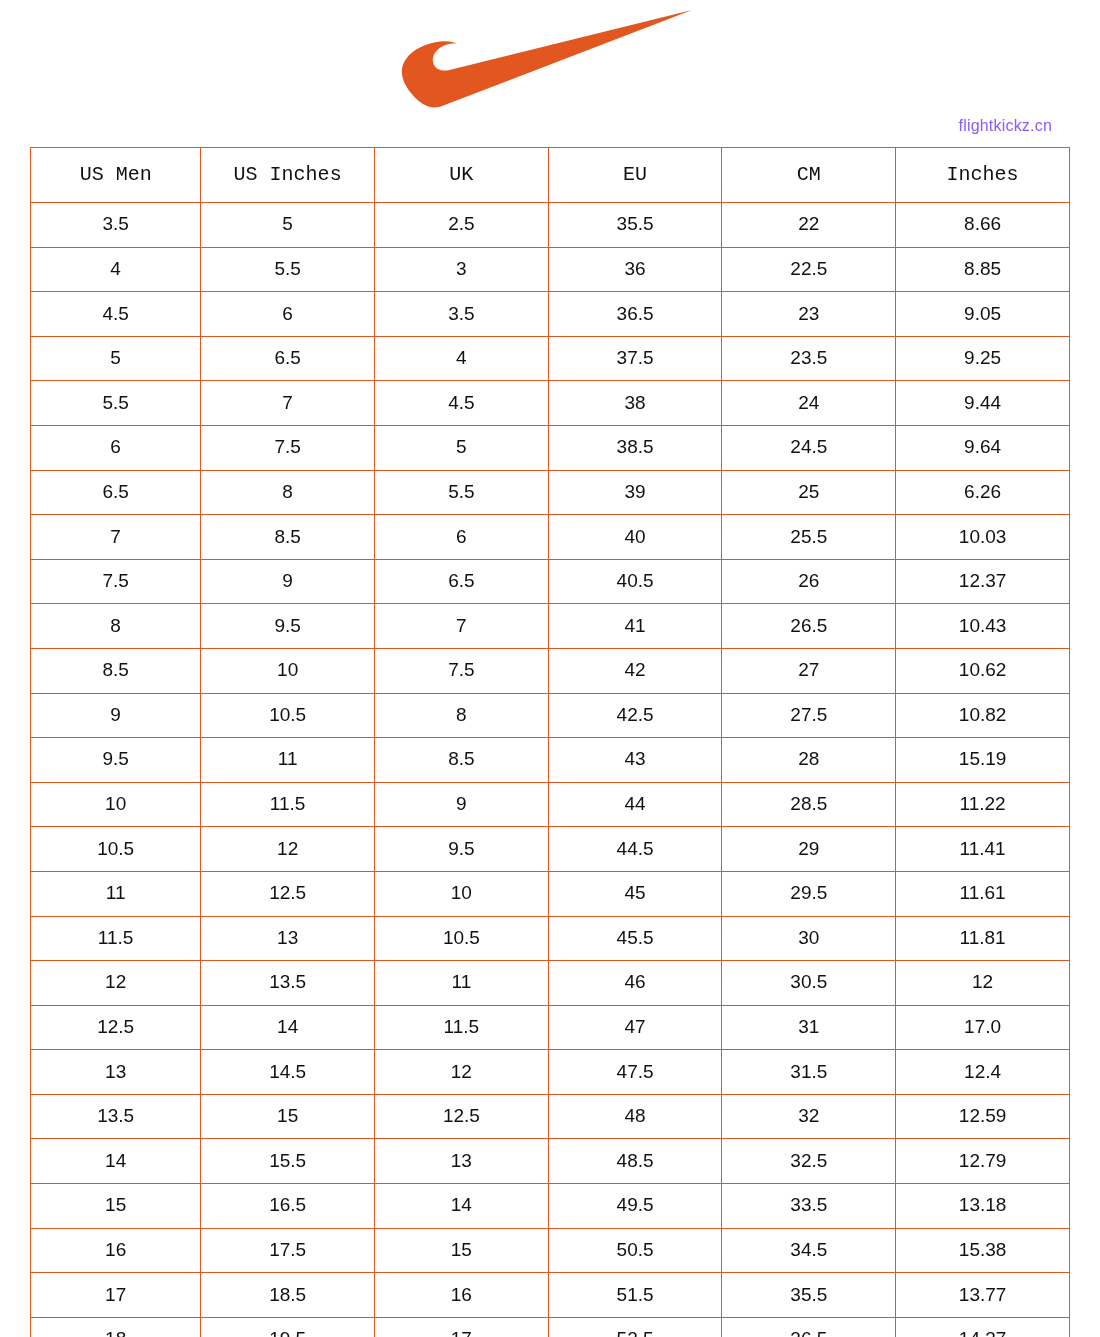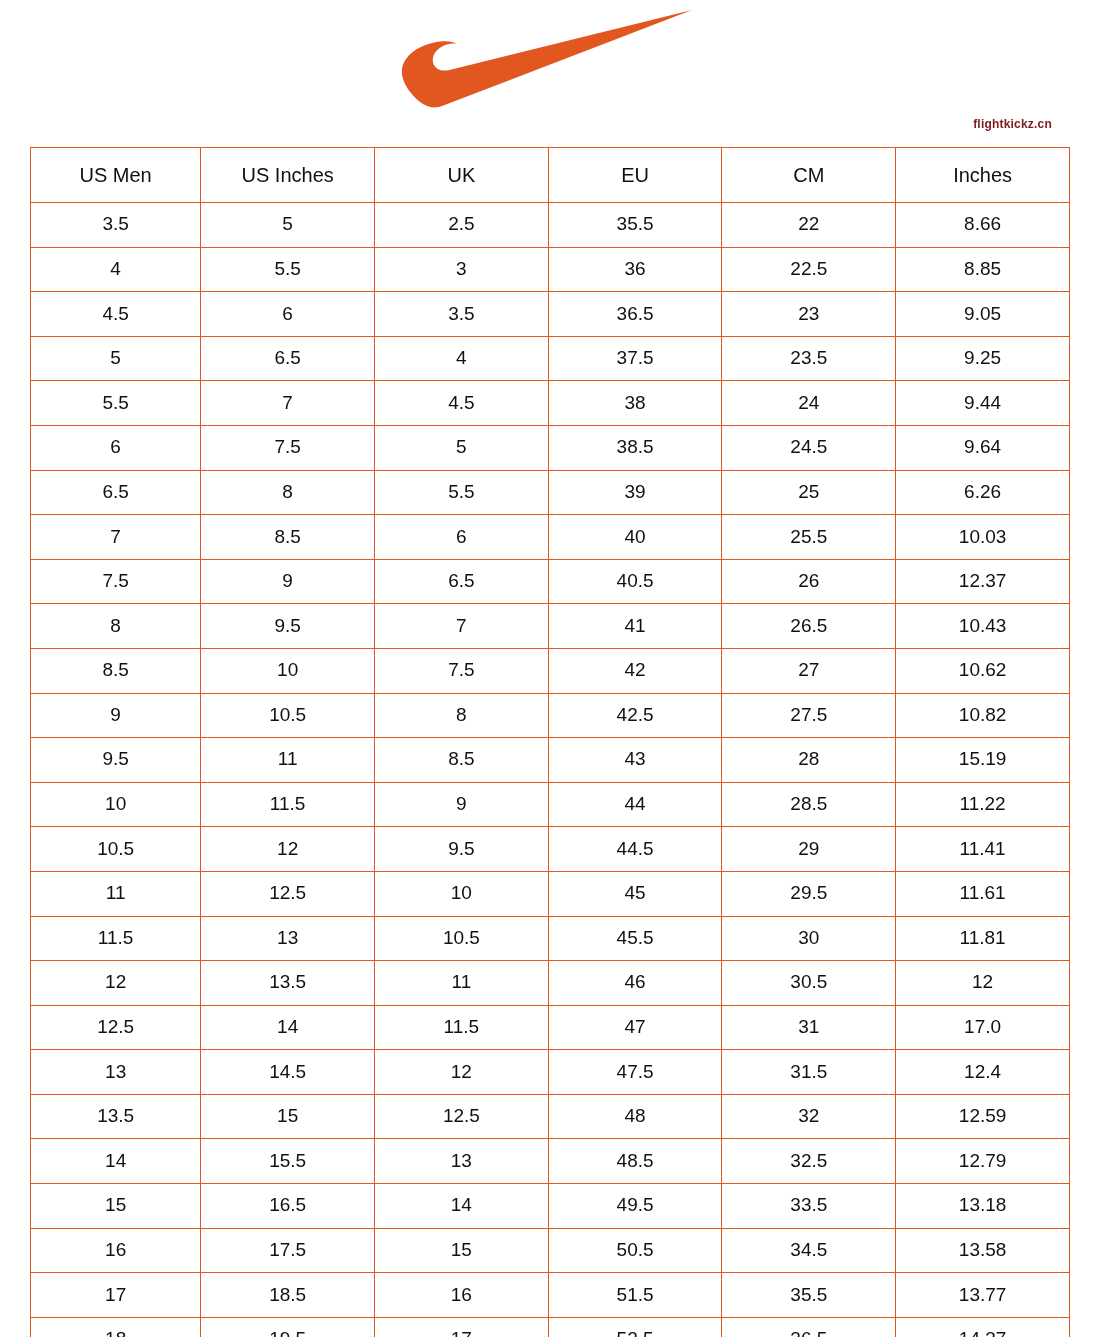--- a/index.html
+++ b/index.html
@@ -33,24 +33,23 @@
   }
   .swoosh {
     width: 300px;
     height: 104px;
     display: block;
   }
   .brand-url {
     position: absolute;
     right: 48px;
     top: 117px;
-    font-size: 12px;
+    font-size: 16px;
     letter-spacing: 0.2px;
-    color: #7f1d1d;
-    font-weight: bold;
+    color: #8b5cf6;
   }
   
   .table-wrap {
     position: absolute;
     left: 30px;
     top: 147px;
     width: 1040px;
   }
   table.size-chart {
     border-collapse: collapse;
@@ -64,20 +63,21 @@
     font-size: 19px;
     height: 43.6px;
     padding: 0;
     line-height: 1.1;
     color: #111111;
     font-weight: 400;
   }
   table.size-chart tr.head-row td {
     font-size: 20px;
     height: 54px;
+    font-family: Liberation Mono, monospace;
   }
   
   .side-bar {
     position: absolute;
     top: 147px;
     width: 22px;
     height: 1190px;
     background: #e2561f;
   }
   .side-bar.left { left: 30px; }
@@ -295,21 +295,21 @@
             <td class="col-rest">49.5</td>
             <td class="col-rest">33.5</td>
             <td class="col-rest">13.18</td>
           </tr>
           <tr>
             <td class="col-first">16</td>
             <td class="col-rest">17.5</td>
             <td class="col-rest">15</td>
             <td class="col-rest">50.5</td>
             <td class="col-rest">34.5</td>
-            <td class="col-rest">13.58</td>
+            <td class="col-rest">15.38</td>
           </tr>
           <tr>
             <td class="col-first">17</td>
             <td class="col-rest">18.5</td>
             <td class="col-rest">16</td>
             <td class="col-rest">51.5</td>
             <td class="col-rest">35.5</td>
             <td class="col-rest">13.77</td>
           </tr>
           <tr>

